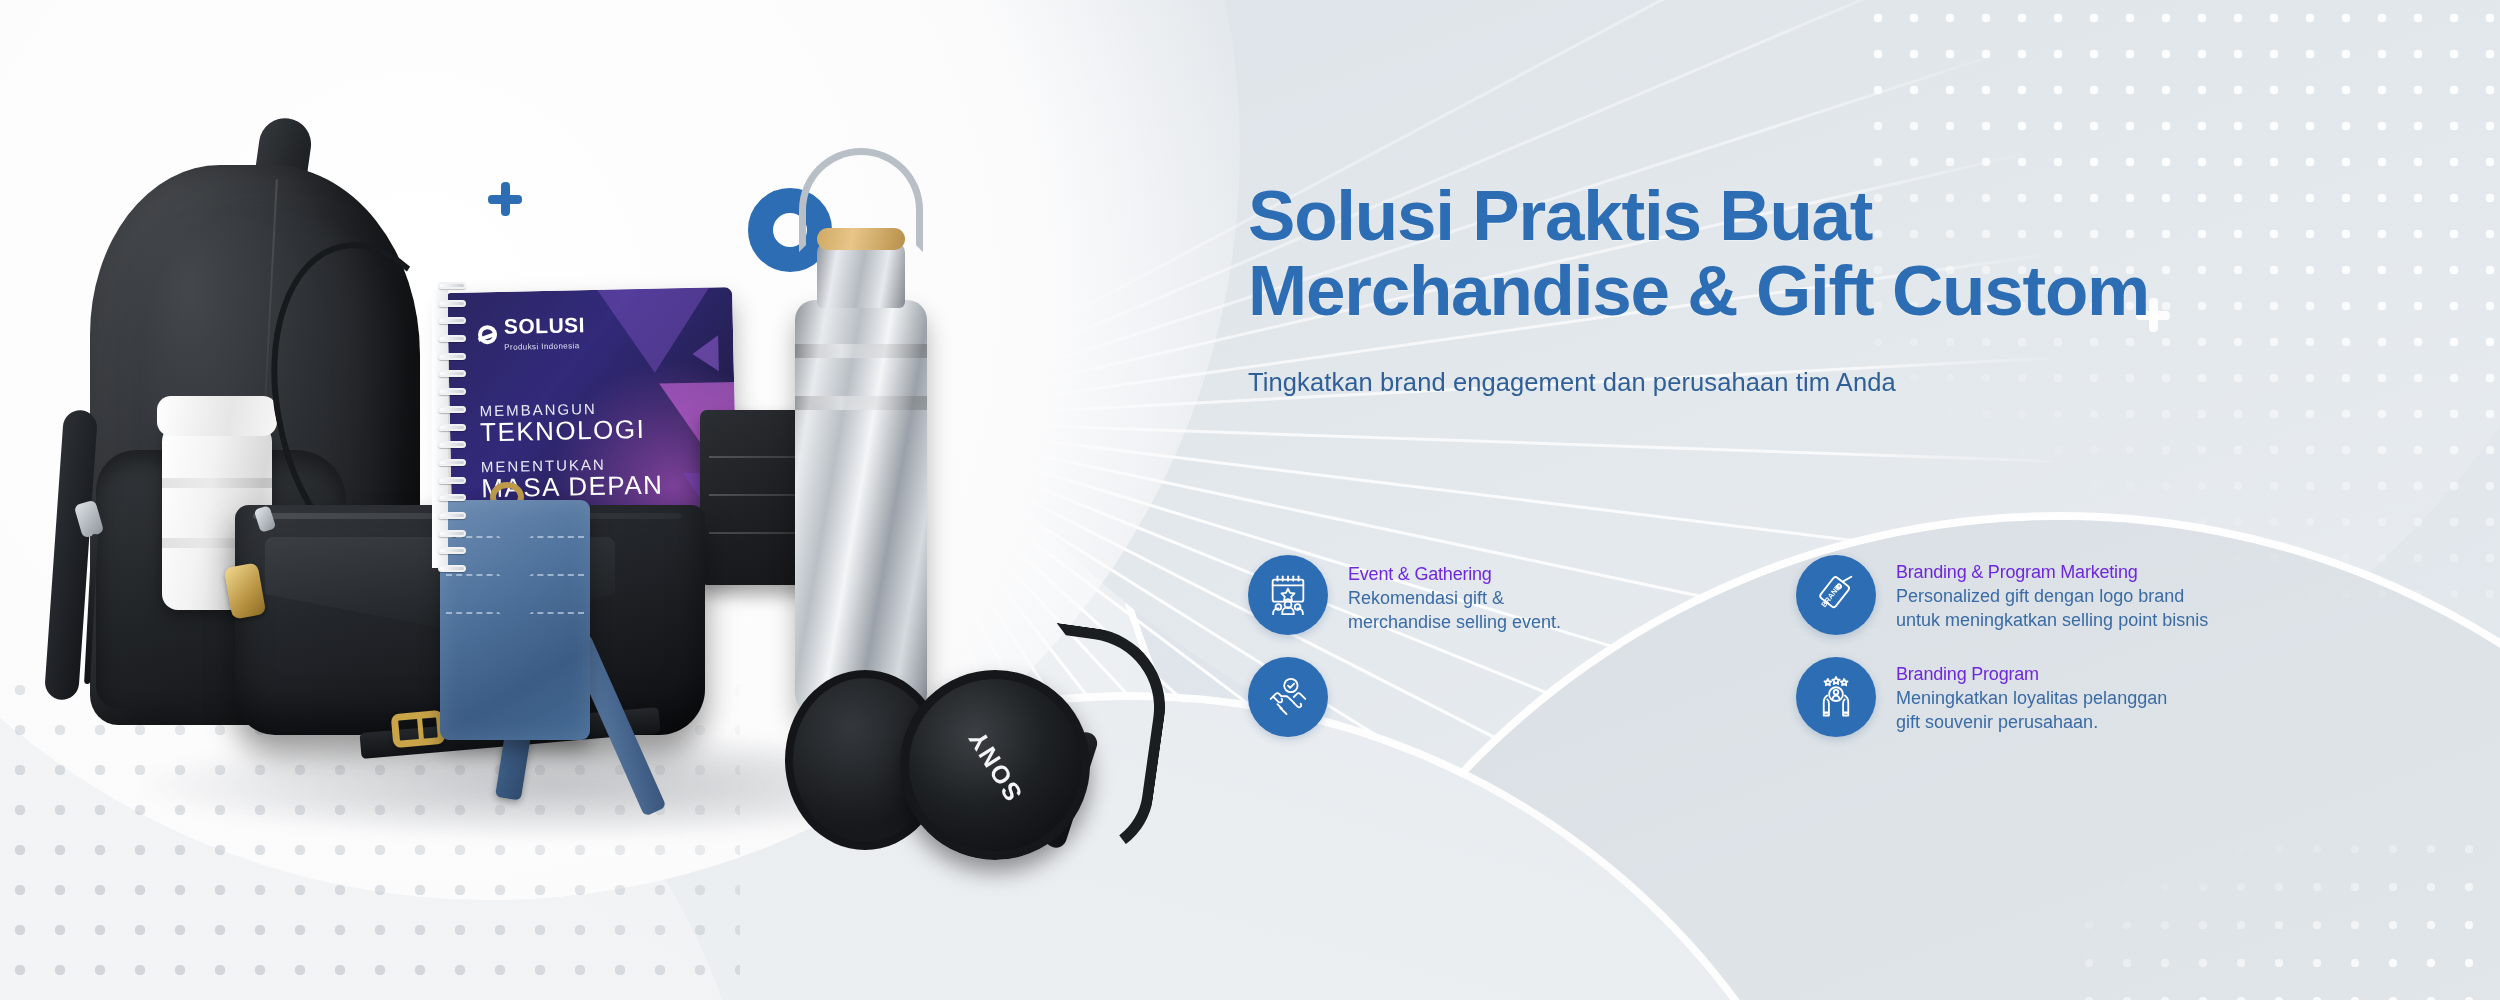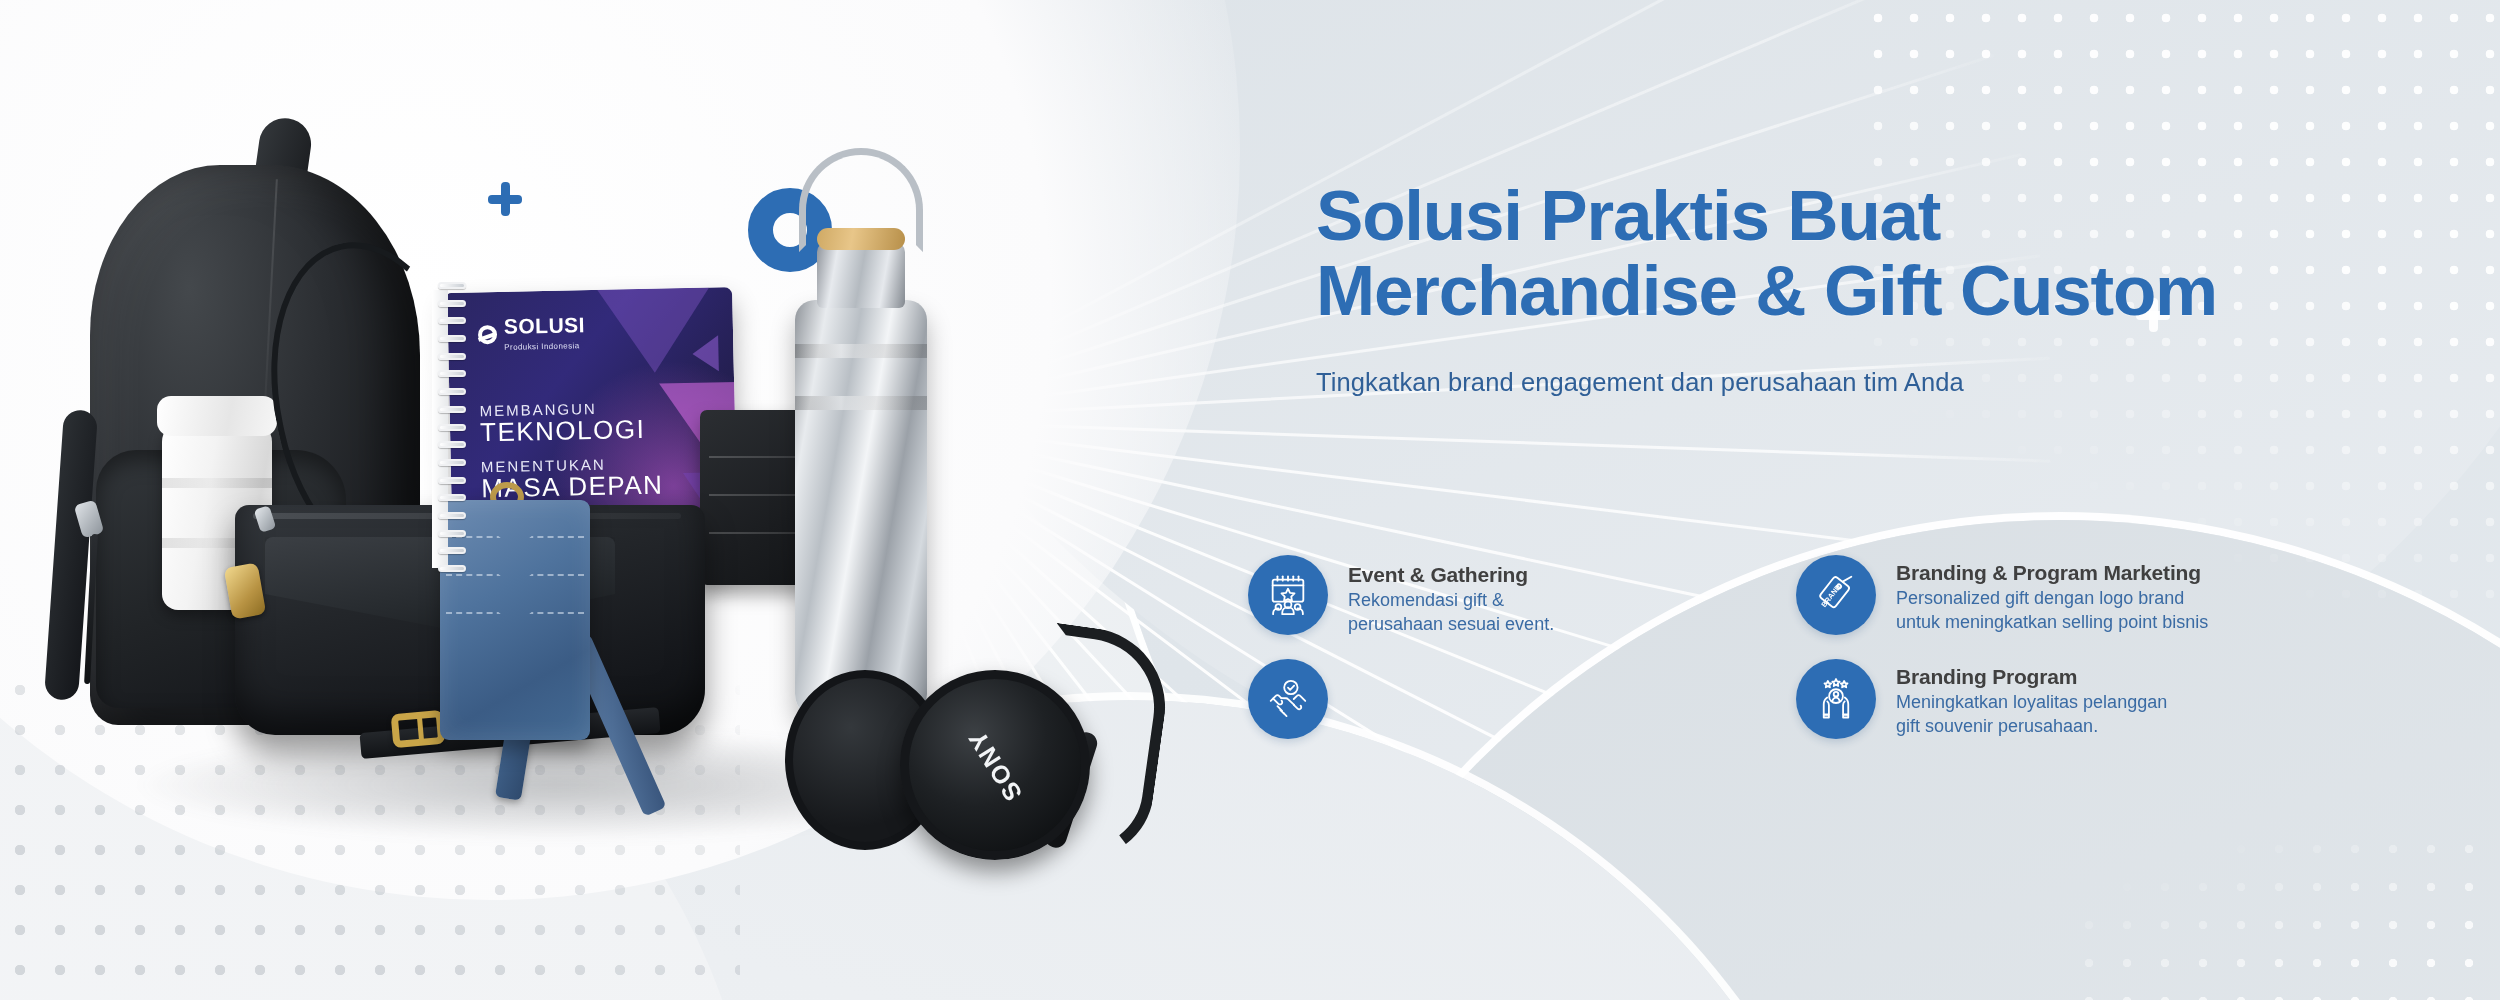--- a/index.html
+++ b/index.html
@@ -483,21 +483,21 @@
     left:1000px; top:620px;
     width:22px; height:120px;
     background:linear-gradient(100deg,#2a2d31,#121417);
     border-radius:11px;
     transform:rotate(18deg);
   }
 
   
   .content{
     position:absolute;
-    left:1316px; top:178px;
+    left:1248px; top:178px;
     width:1180px;
   }
   .headline{
     color:#2d6db4;
     font-weight:bold;
     font-size:71px;
     line-height:1.06;
     letter-spacing:-1.2px;
     font-family:"Liberation Sans", sans-serif;
     text-shadow:0 1px 0 rgba(255,255,255,.35);
@@ -527,23 +527,23 @@
     flex:0 0 auto;
     width:80px; height:80px;
     border-radius:50%;
     background:#2d6db4;
     display:flex; align-items:center; justify-content:center;
     box-shadow:0 3px 9px rgba(32,74,125,.20);
   }
   .f-icon svg{ display:block; }
   .f-text{ padding-top:8px; }
   .f-title{
-    color:#404040;
-    font-weight:bold;
-    font-size:21px;
+    color:#6d28d9;
+    font-weight:normal;
+    font-size:18px;
     letter-spacing:-.2px;
     line-height:1.15;
   }
   .f-desc{
     color:#3a6ba4;
     font-size:18px;
     line-height:1.33;
     margin-top:3px;
   }
   .f-desc span{ display:block; }
@@ -745,21 +745,21 @@
           <circle cx="14" cy="36.5" r="3"></circle>
           <path d="M8.5 44v-1.3c0-2.7 2.4-4.6 5.5-4.6"></path>
           <circle cx="34" cy="36.5" r="3"></circle>
           <path d="M39.5 44v-1.3c0-2.7-2.4-4.6-5.5-4.6"></path>
         </svg>
       </span>
       <span class="f-text">
         <span class="f-title">Event &amp; Gathering</span>
         <span class="f-desc">
           <span>Rekomendasi gift &amp;</span>
-          <span>perusahaan sesuai event.</span>
+          <span>merchandise selling event.</span>
         </span>
       </span>
     </div>
 
     <div class="feature col2">
       <span class="f-icon">
         <svg width="46" height="46" viewBox="0 0 48 48" fill="none" stroke="#ffffff" stroke-width="1.9" stroke-linecap="round" stroke-linejoin="round">
           <g transform="rotate(38 24 24)">
             <path d="M14 9h14a3 3 0 0 1 3 3v21a3 3 0 0 1-3 3H14a3 3 0 0 1-3-3V12a3 3 0 0 1 3-3z"></path>
             <circle cx="21" cy="15" r="2.1"></circle>

